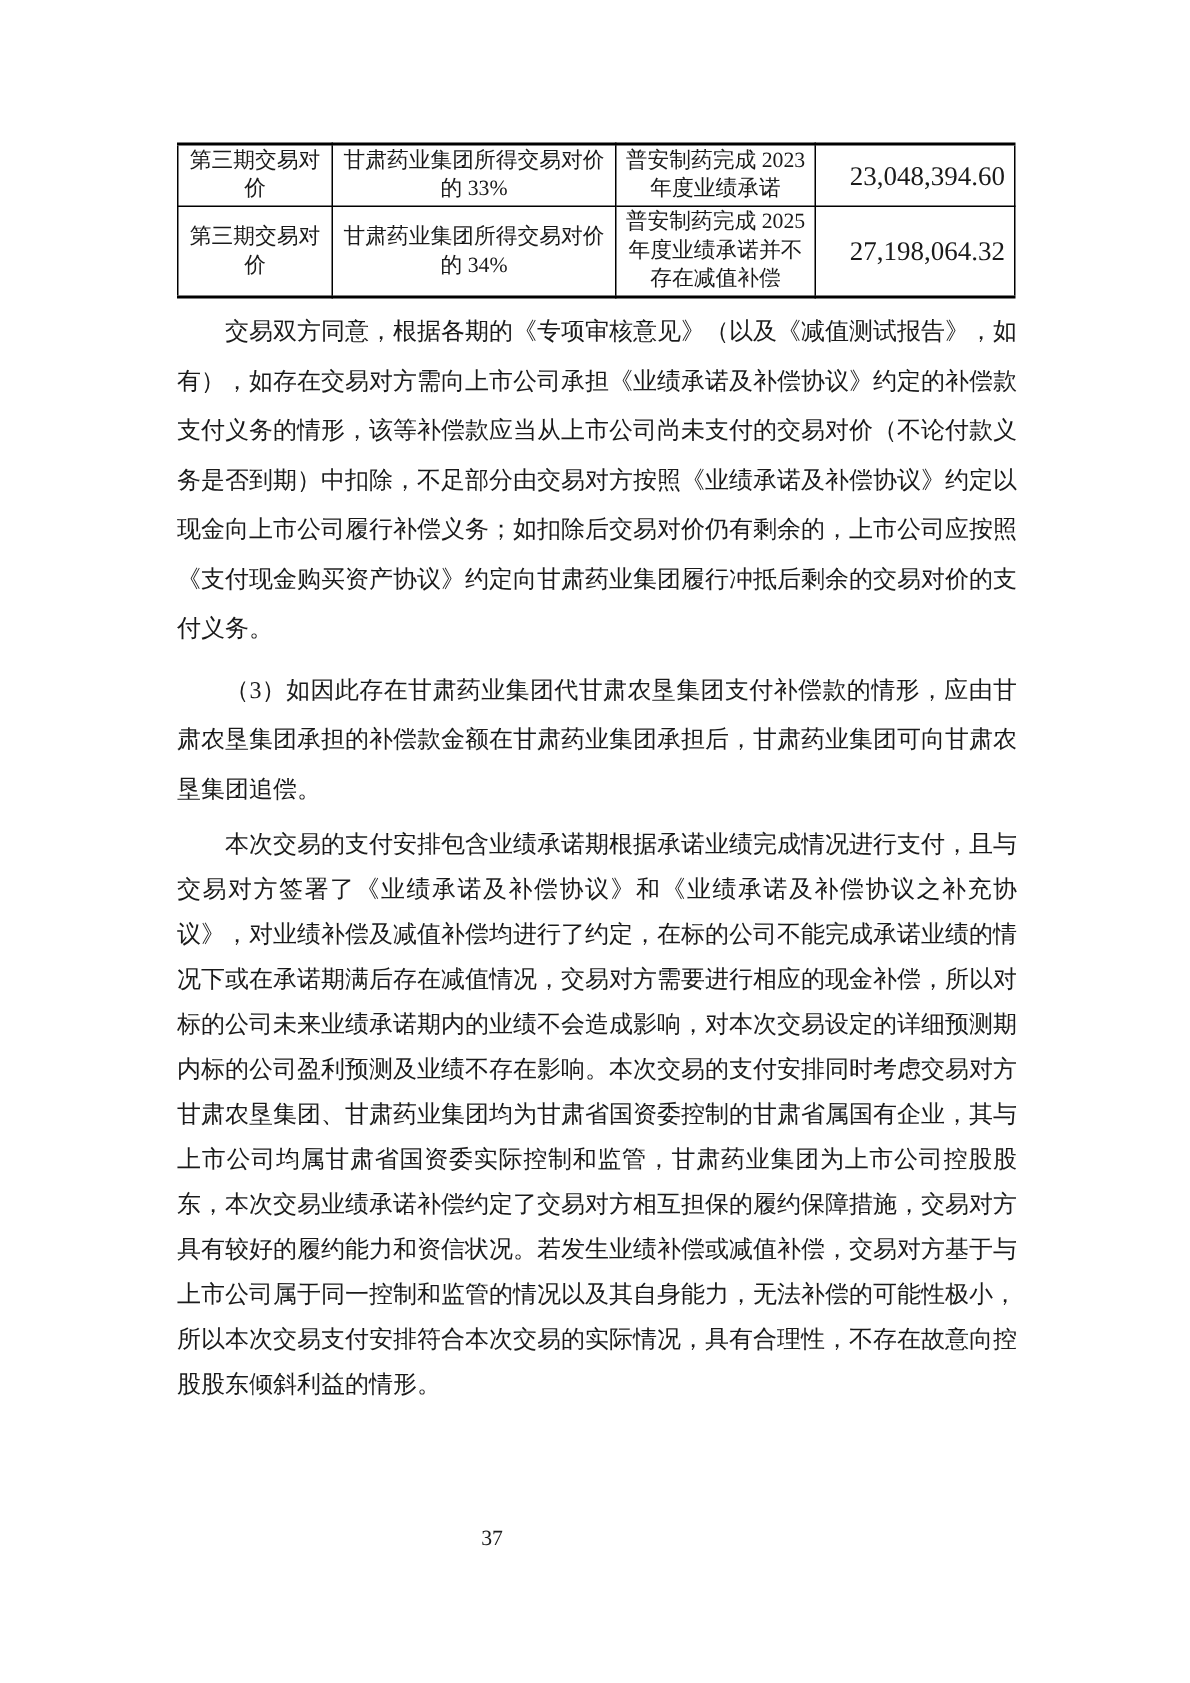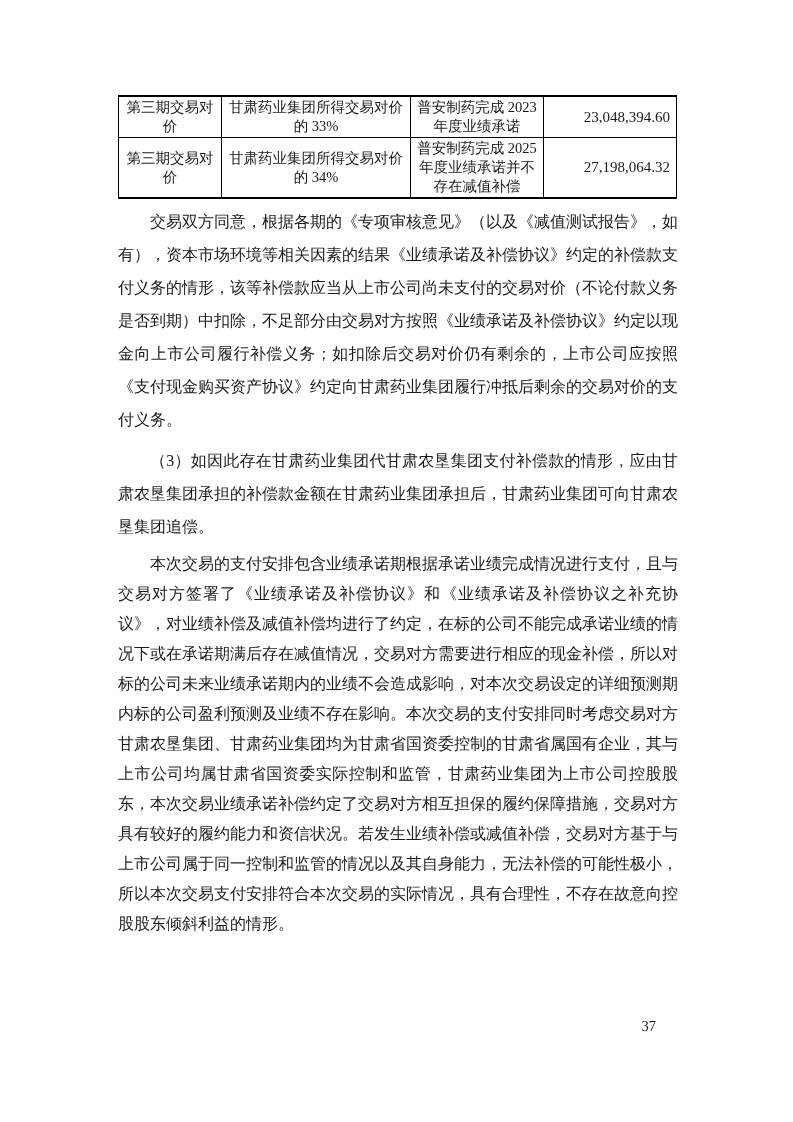--- a/index.html
+++ b/index.html
@@ -35,21 +35,21 @@
     line-height: 19px;
     padding: 1px 6px;
     overflow: hidden;
   }
   col.c1 { width: 103px; }
   col.c2 { width: 189px; }
   col.c3 { width: 133px; }
   col.c4 { width: 133px; }
   td.cell-period { text-align: center; padding: 1px 2px; }
   td.cell-basis, td.cell-condition { text-align: center; white-space: pre-line; }
-  td.cell-amount { text-align: right; padding-right: 20px; font-size: 15px; }
+  td.cell-amount { text-align: right; padding-right: 20px; font-size: 18px; }
   tr.r1 { height: 38px; }
   tr.r2 { height: 35px; }
   tr.r3 { height: 54px; padding-left: 33px; }
   
   p.para {
     margin: 0;
     font-size: 16px;
     text-align: justify;
     text-indent: 2em;
     word-break: break-all;
@@ -58,21 +58,21 @@
   p.sp-tight { line-height: 30px; }
   #p1 { margin-top: 6px; }
   #p2 { margin-top: 8px; }
   #p3 { margin-top: 6px; }
   #p4 { margin-top: 7px; }
   
   .page-number {
     position: absolute;
     top: 1018px; left: 0;
     width: 656px;
-    text-align: right;
+    text-align: center;
     font-size: 14.5px;
     color: #1a1a1a;
   }
 </style>
 </head>
 <body>
 
 <div class="page">
   <div class="content">
 
@@ -97,20 +97,20 @@
           <td class="cell-basis">甘肃药业集团所得交易对价
 的 34%</td>
           <td class="cell-condition">普安制药完成 2025
 年度业绩承诺并不
 存在减值补偿</td>
           <td class="cell-amount">27,198,064.32</td>
         </tr>
       </tbody>
     </table>
 
-    <p id="p1" class="para sp-wide">交易双方同意，根据各期的《专项审核意见》（以及《减值测试报告》，如有），资本市场环境等相关因素的结果《业绩承诺及补偿协议》约定的补偿款支付义务的情形，该等补偿款应当从上市公司尚未支付的交易对价（不论付款义务是否到期）中扣除，不足部分由交易对方按照《业绩承诺及补偿协议》约定以现金向上市公司履行补偿义务；如扣除后交易对价仍有剩余的，上市公司应按照《支付现金购买资产协议》约定向甘肃药业集团履行冲抵后剩余的交易对价的支付义务。</p>
+    <p id="p1" class="para sp-wide">交易双方同意，根据各期的《专项审核意见》（以及《减值测试报告》，如有），如存在交易对方需向上市公司承担《业绩承诺及补偿协议》约定的补偿款支付义务的情形，该等补偿款应当从上市公司尚未支付的交易对价（不论付款义务是否到期）中扣除，不足部分由交易对方按照《业绩承诺及补偿协议》约定以现金向上市公司履行补偿义务；如扣除后交易对价仍有剩余的，上市公司应按照《支付现金购买资产协议》约定向甘肃药业集团履行冲抵后剩余的交易对价的支付义务。</p>
     <p id="p2" class="para sp-wide">（3）如因此存在甘肃药业集团代甘肃农垦集团支付补偿款的情形，应由甘肃农垦集团承担的补偿款金额在甘肃药业集团承担后，甘肃药业集团可向甘肃农垦集团追偿。</p>
     <p id="p3" class="para sp-tight">本次交易的支付安排包含业绩承诺期根据承诺业绩完成情况进行支付，且与交易对方签署了《业绩承诺及补偿协议》和《业绩承诺及补偿协议之补充协议》，对业绩补偿及减值补偿均进行了约定，在标的公司不能完成承诺业绩的情况下或在承诺期满后存在减值情况，交易对方需要进行相应的现金补偿，所以对标的公司未来业绩承诺期内的业绩不会造成影响，对本次交易设定的详细预测期内标的公司盈利预测及业绩不存在影响。本次交易的支付安排同时考虑交易对方甘肃农垦集团、甘肃药业集团均为甘肃省国资委控制的甘肃省属国有企业，其与上市公司均属甘肃省国资委实际控制和监管，甘肃药业集团为上市公司控股股东，本次交易业绩承诺补偿约定了交易对方相互担保的履约保障措施，交易对方具有较好的履约能力和资信状况。若发生业绩补偿或减值补偿，交易对方基于与上市公司属于同一控制和监管的情况以及其自身能力，无法补偿的可能性极小，所以本次交易支付安排符合本次交易的实际情况，具有合理性，不存在故意向控股股东倾斜利益的情形。</p>
 
   </div>
 
   <div class="page-number">37</div>
 </div>
 
 </body></html>

